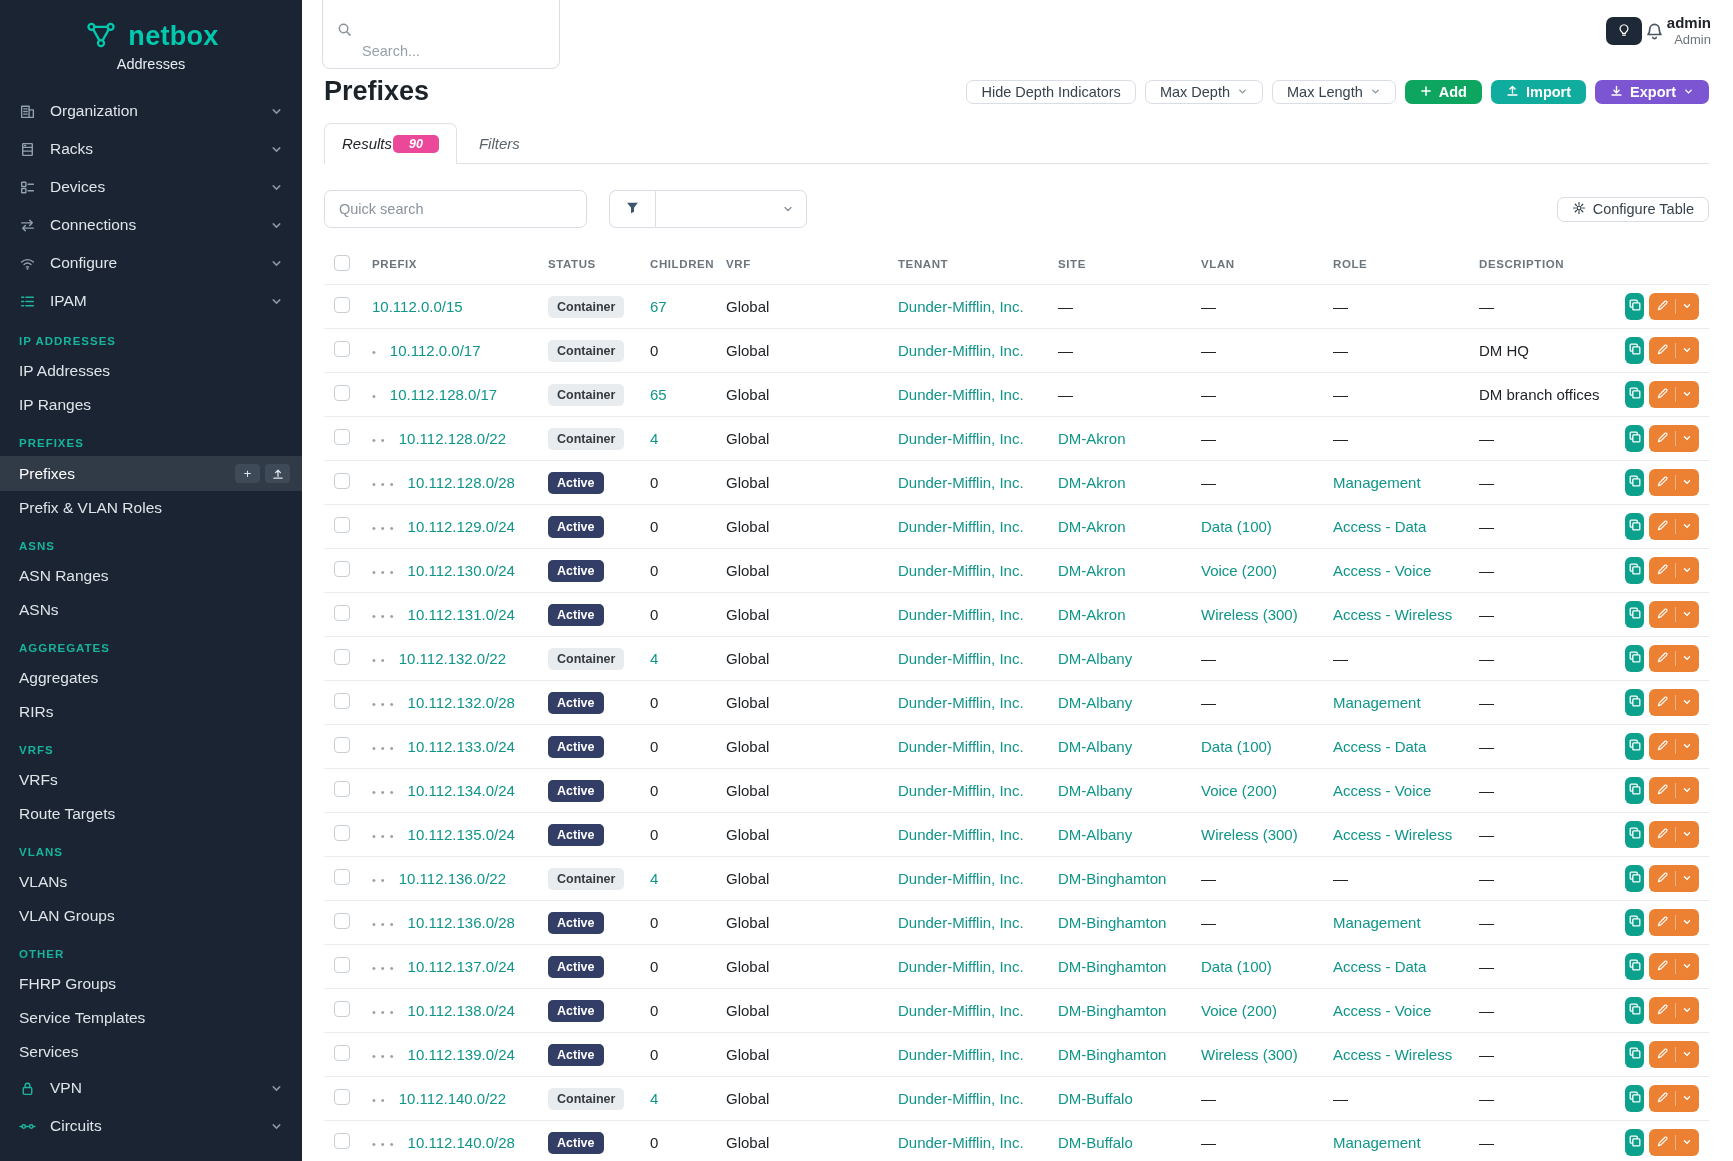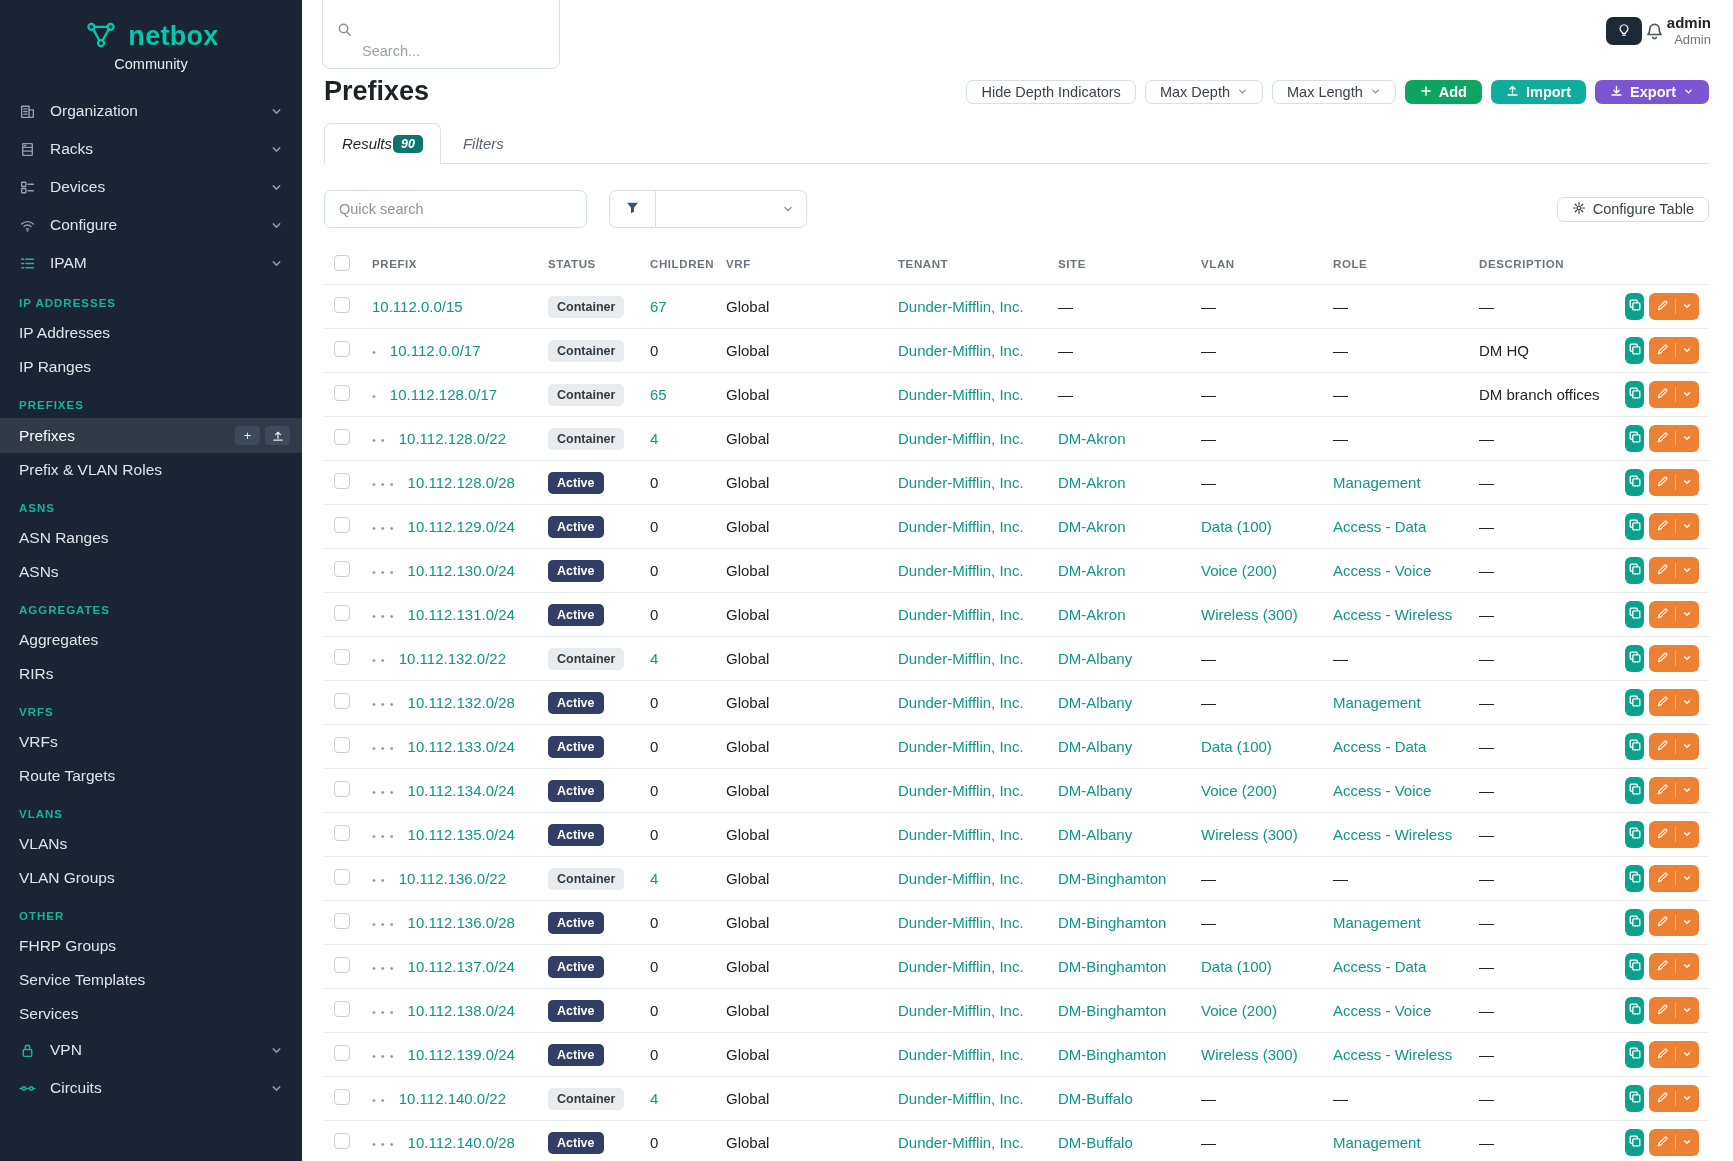--- a/index.html
+++ b/index.html
@@ -81,21 +81,21 @@
   .caret { display: inline-flex; }
 
   
   .tabs { display: flex; gap: 4px; border-bottom: 1px solid #dee2e6; margin-top: 4px; }
   .tab {
     display: flex; align-items: flex-start; gap: 1px;
     padding: 11px 17px; font-size: 15px; color: #5b646d; cursor: pointer;
     border: 1px solid transparent; border-bottom: none; border-radius: 7px 7px 0 0; font-style: italic;
   }
   .tab.active { border-color: #dee2e6; background: #fff; margin-bottom: -1px; color: #212529; }
-  .badge-count { background: #0f766e; color: #fff; font-size: 12.5px; border-radius: 5px; padding: 2px 8px; font-weight: 700; }
+  .badge-count { background: #ec4899; color: #fff; font-size: 12.5px; border-radius: 5px; padding: 2px 16px; font-weight: 700; }
 
   
   .controls { display: flex; align-items: center; margin: 26px 0 16px; }
   .quick-search {
     border: 1px solid #d8dee4; border-radius: 7px; padding: 10px 14px; width: 263px;
     font-size: 14.5px; color: #495057; font-family: "Liberation Sans", sans-serif; outline: none;
   }
   .quick-search::placeholder { color: #8a939c; }
   .filter-group { display: flex; margin-left: 22px; }
   .funnel-btn {
@@ -145,21 +145,21 @@
       <span>
         <svg width="36" height="30" viewBox="0 0 24 22" fill="none" stroke="#00c9ae" stroke-width="1.7" stroke-linecap="round">
           <circle cx="5" cy="5" r="2.2"></circle>
             <circle cx="19" cy="5" r="2.2"></circle>
             <circle cx="12" cy="17" r="2.2"></circle>
           <path d="M6.3 6.9l4.5 8M17.7 6.9l-4.5 8M7.3 5h9.4"></path>
         </svg>
       </span>
       <span class="brand-name">netbox</span>
     </div>
-    <div class="brand-sub">Community</div>
+    <div class="brand-sub">Addresses</div>
   </div>
   <nav class="nav">
       <div class="nav-item">
         <span class="icon">
           <svg width="17" height="17" viewBox="0 0 16 16" fill="none" stroke="currentColor" stroke-width="1.3" stroke-linecap="round" stroke-linejoin="round">
             <rect x="2.5" y="3" width="7" height="10.5"></rect>
             <path d="M9.5 6.5h4v7h-4"></path>
             <path d="M4.5 5.5h1.2M6.5 5.5h1.2M4.5 8h1.2M6.5 8h1.2M4.5 10.5h1.2M6.5 10.5h1.2"></path>
           </svg>
         </span>
@@ -186,20 +186,33 @@
       </div>
       <div class="nav-item">
         <span class="icon">
           <svg width="17" height="17" viewBox="0 0 16 16" fill="none" stroke="currentColor" stroke-width="1.3" stroke-linecap="round" stroke-linejoin="round">
             <rect x="2.5" y="3" width="4" height="4" rx="0.5"></rect>
             <rect x="2.5" y="9" width="4" height="4" rx="0.5"></rect>
             <path d="M8.5 5h5M8.5 11h5"></path>
           </svg>
         </span>
         <span>Devices</span>
+        <span class="chev">
+          <svg width="13" height="13" viewBox="0 0 16 16" fill="none" stroke="currentColor" stroke-width="1.8" stroke-linecap="round">
+            <path d="M4 6l4 4 4-4"></path>
+          </svg>
+        </span>
+      </div>
+      <div class="nav-item">
+        <span class="icon">
+          <svg width="17" height="17" viewBox="0 0 16 16" fill="none" stroke="currentColor" stroke-width="1.3" stroke-linecap="round" stroke-linejoin="round">
+            <path d="M2.5 5.5h10M12.5 5.5L10 3M12.5 5.5L10 8M13.5 10.5h-10M3.5 10.5L6 8M3.5 10.5L6 13"></path>
+          </svg>
+        </span>
+        <span>Connections</span>
         <span class="chev">
           <svg width="13" height="13" viewBox="0 0 16 16" fill="none" stroke="currentColor" stroke-width="1.8" stroke-linecap="round">
             <path d="M4 6l4 4 4-4"></path>
           </svg>
         </span>
       </div>
       <div class="nav-item">
         <span class="icon">
           <svg width="17" height="17" viewBox="0 0 16 16" fill="none" stroke="currentColor" stroke-width="1.3" stroke-linecap="round" stroke-linejoin="round">
             <path d="M2.5 6.5a8 8 0 0 1 11 0M4.7 9a5 5 0 0 1 6.6 0M6.9 11.3a2 2 0 0 1 2.2 0"></path>

